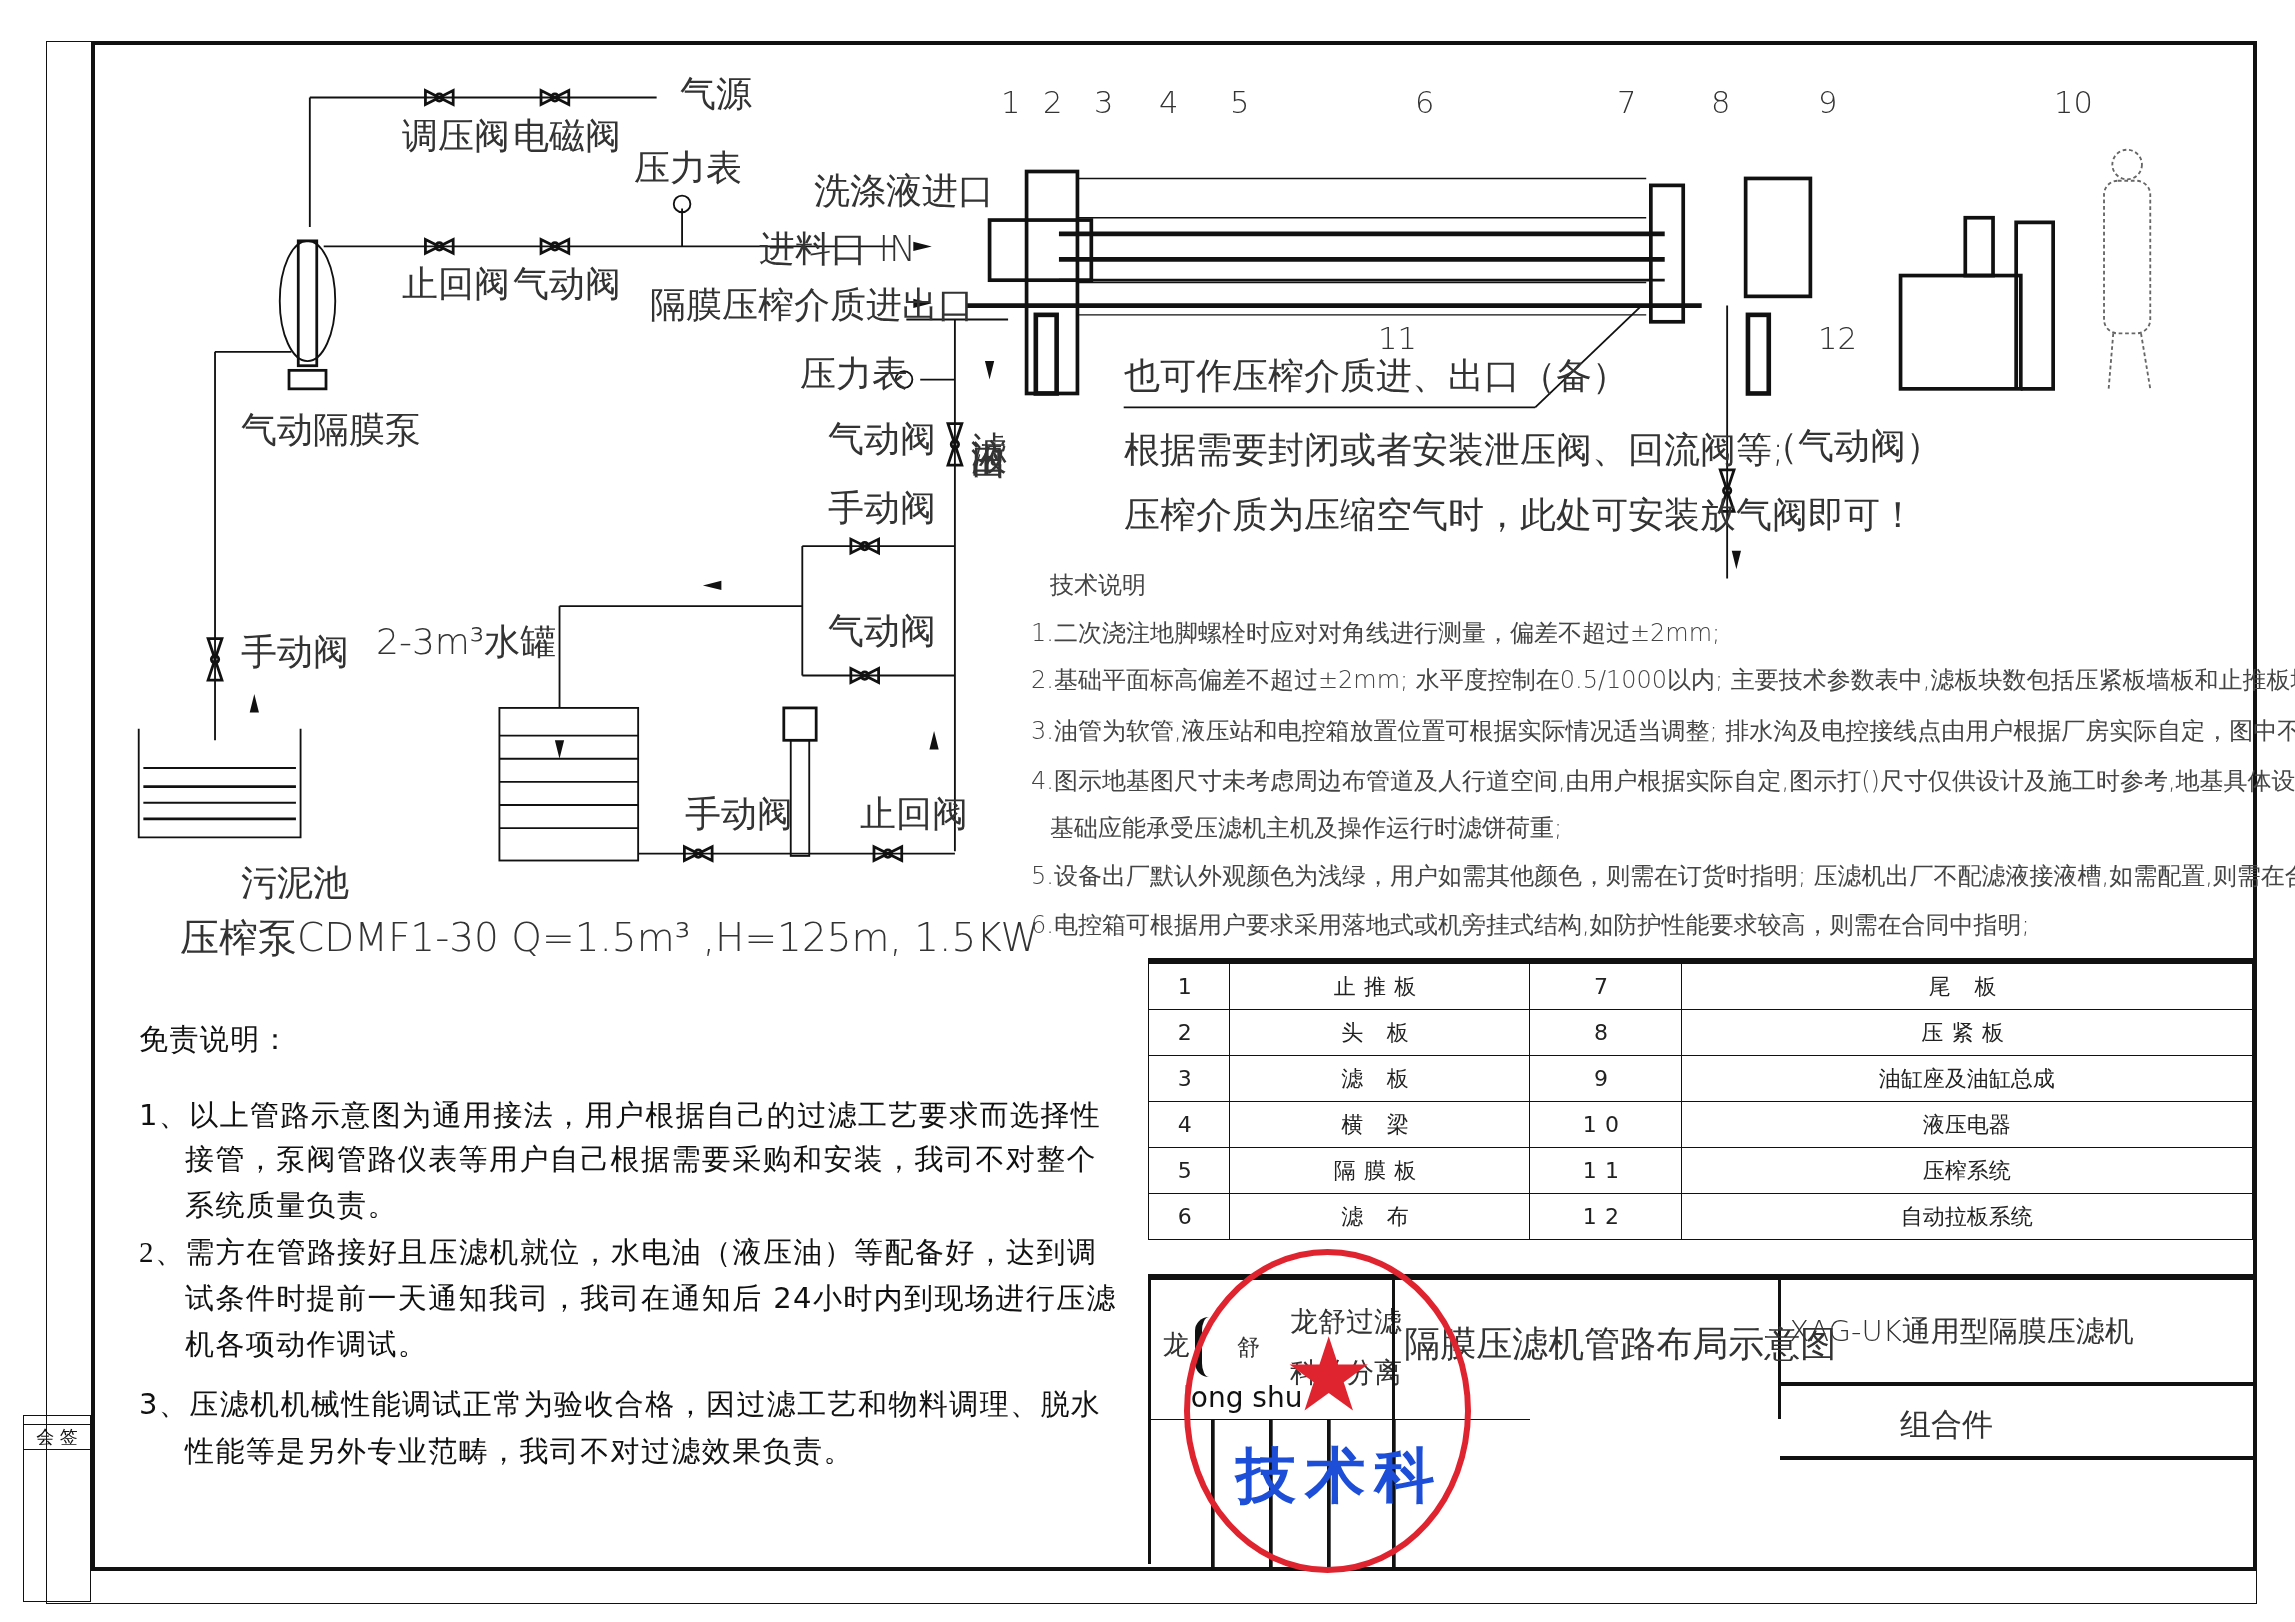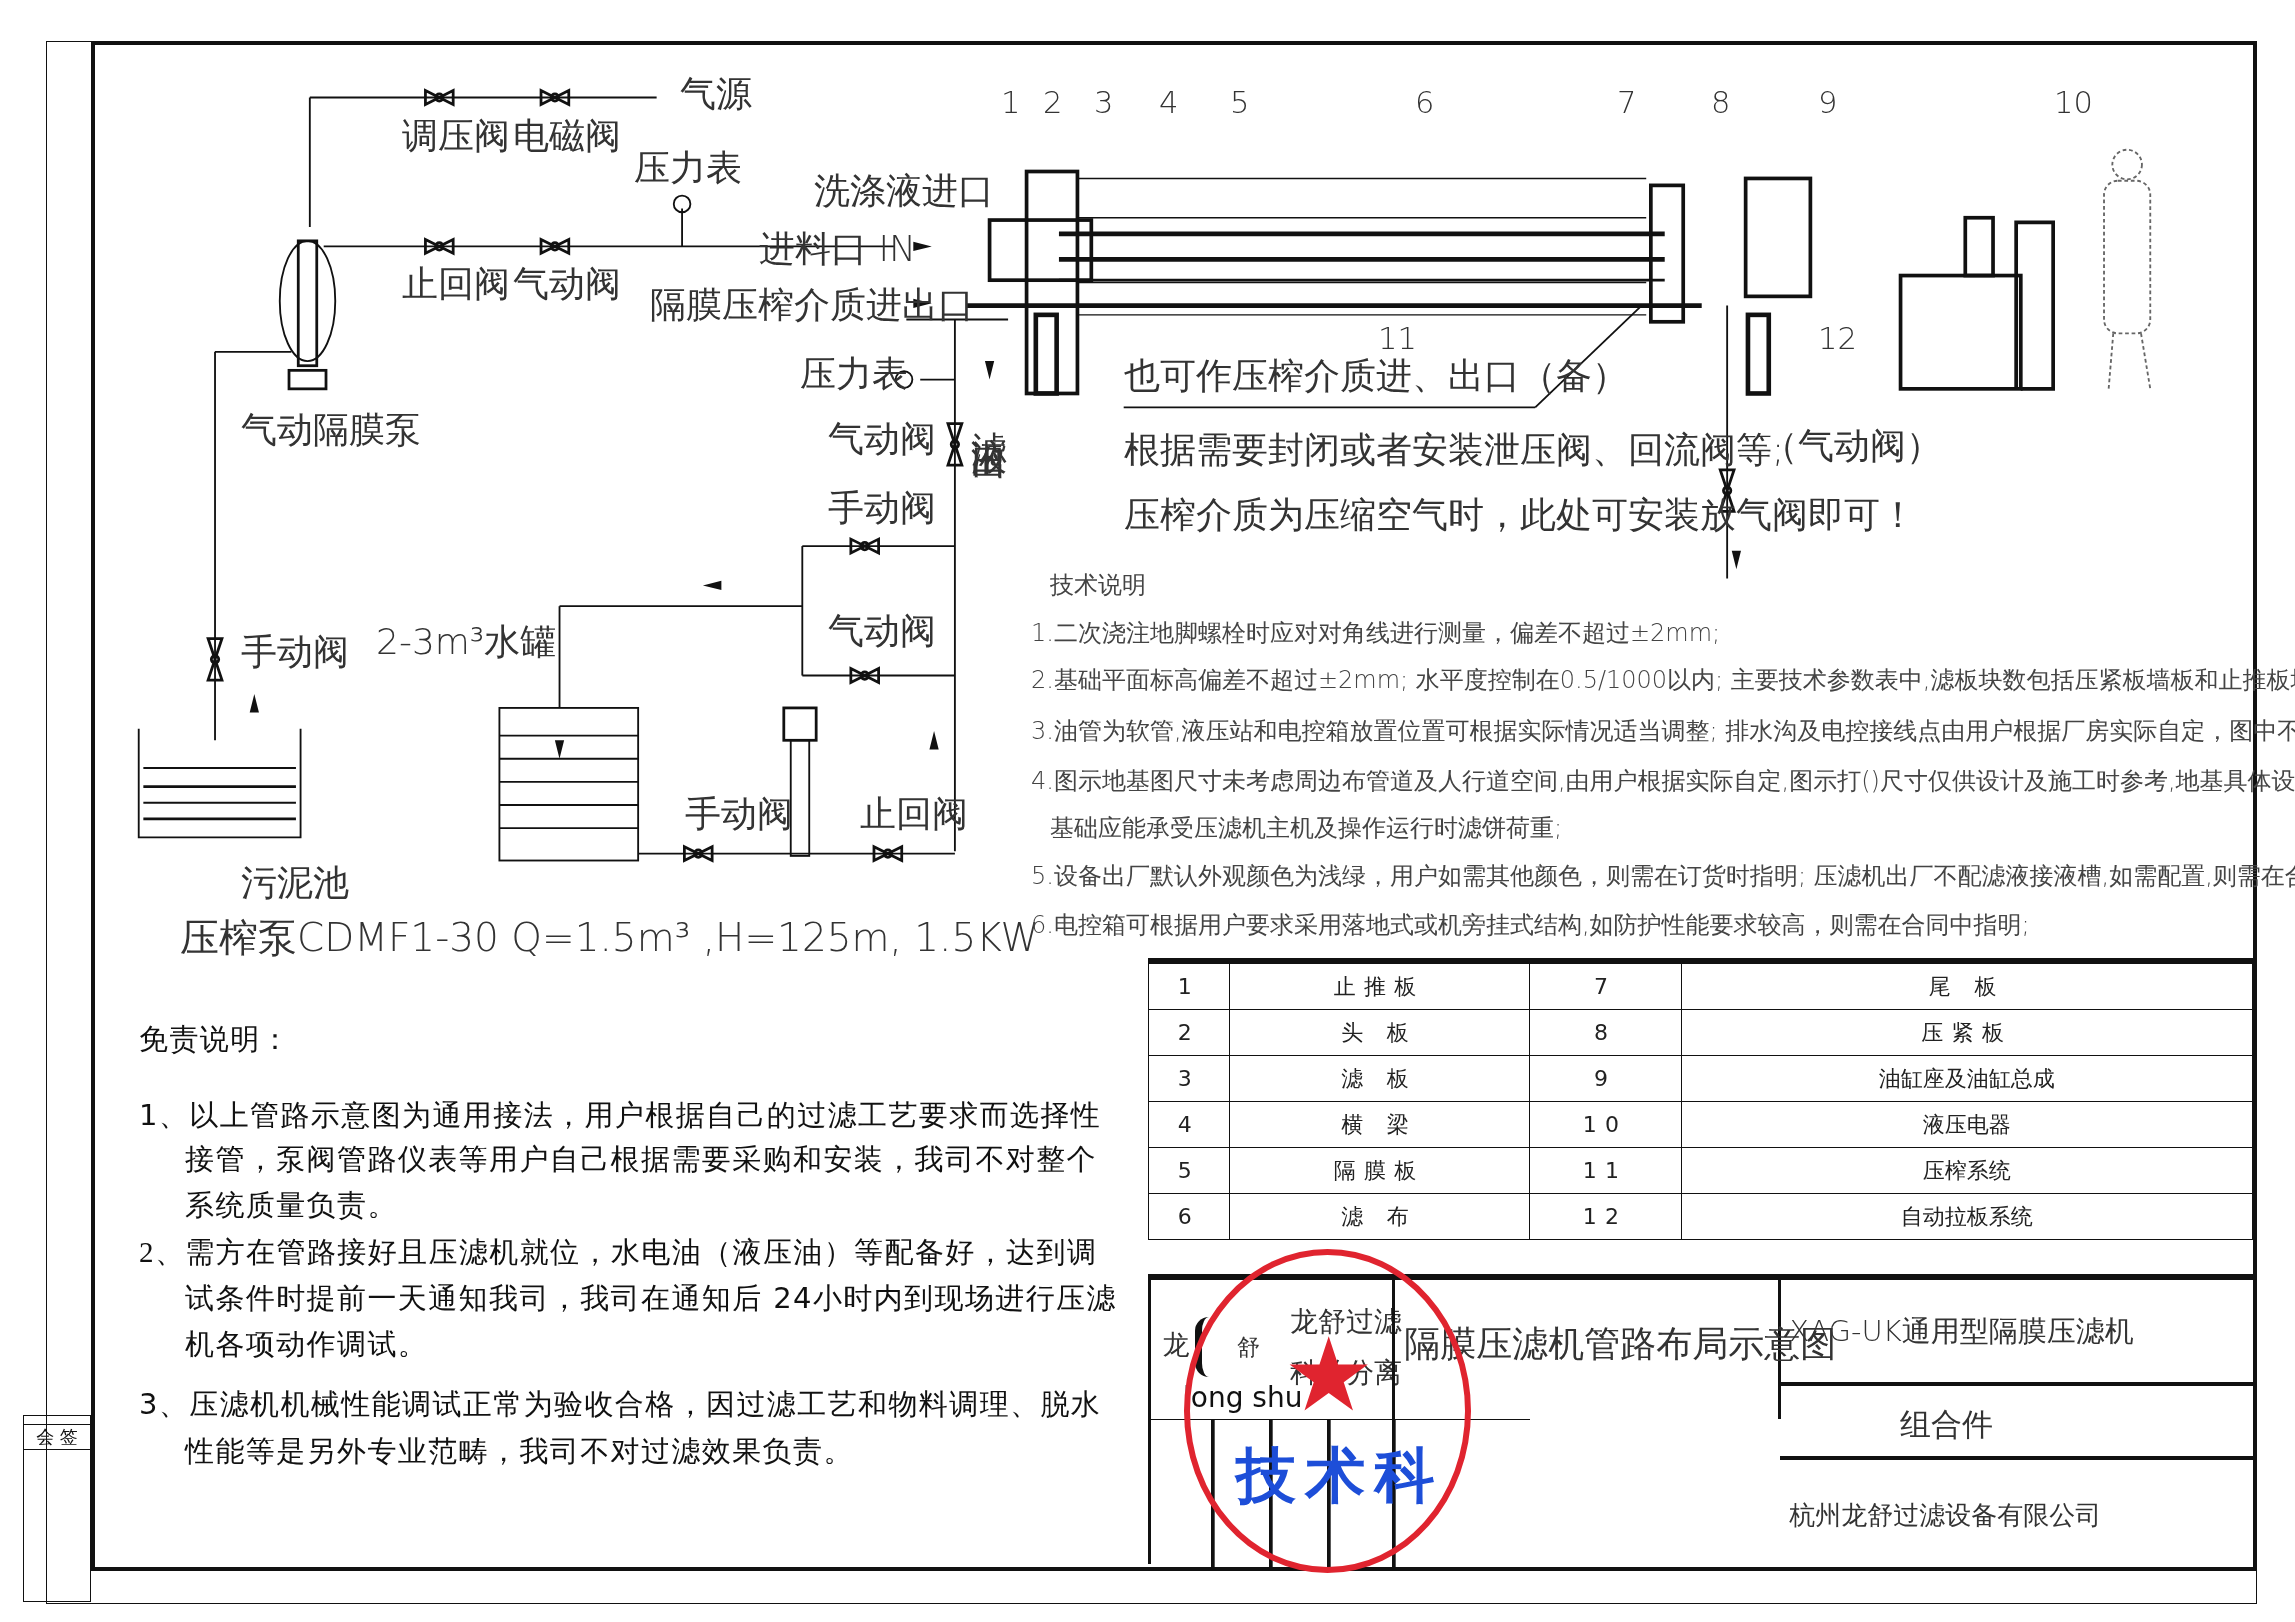--- a/index.html
+++ b/index.html
@@ -260,22 +260,19 @@
     linear-gradient(#111,#111) 241px 0/3.7px 100% no-repeat;"></div>
   <div class="abs" style="left:241px;top:0;width:389px;height:139px;border-left:3.7px solid #111;border-right:3.7px solid #111;box-sizing:border-box;">
     <div class="lbl" style="left:9.3px;top:46px;font-size:36px;">隔膜压滤机管路布局示意图</div>
   </div>
   <div class="abs" style="left:629px;top:0;width:476px;height:106px;border-bottom:4.6px solid #111;box-sizing:border-box;">
     <div class="lbl" style="left:9.3px;top:37px;font-size:29px;">XAG-UK通用型隔膜压滤机</div>
   </div>
   <div class="abs" style="left:629px;top:106px;width:476px;height:74px;border-bottom:4.6px solid #111;box-sizing:border-box;">
     <div class="lbl" style="left:120px;top:23px;font-size:31px;">组合件</div>
   </div>
-  <div class="abs" style="left:629px;top:180px;width:476px;height:106px;">
-    <div class="lbl" style="left:9.3px;top:42px;font-size:26px;">杭州龙舒过滤设备有限公司</div>
-  </div>
 </div>
 
 <div class="stamp">
   <div class="lbl" style="left:93px;top:69px;font-size:102px;color:#e0242f;font-weight:400;">★</div>
   <div class="lbl" style="left:46px;top:190px;font-size:60px;color:#1d4ed8;font-weight:700;letter-spacing:9.3px;">技术科</div>
 </div>
 
 
 </body></html>

